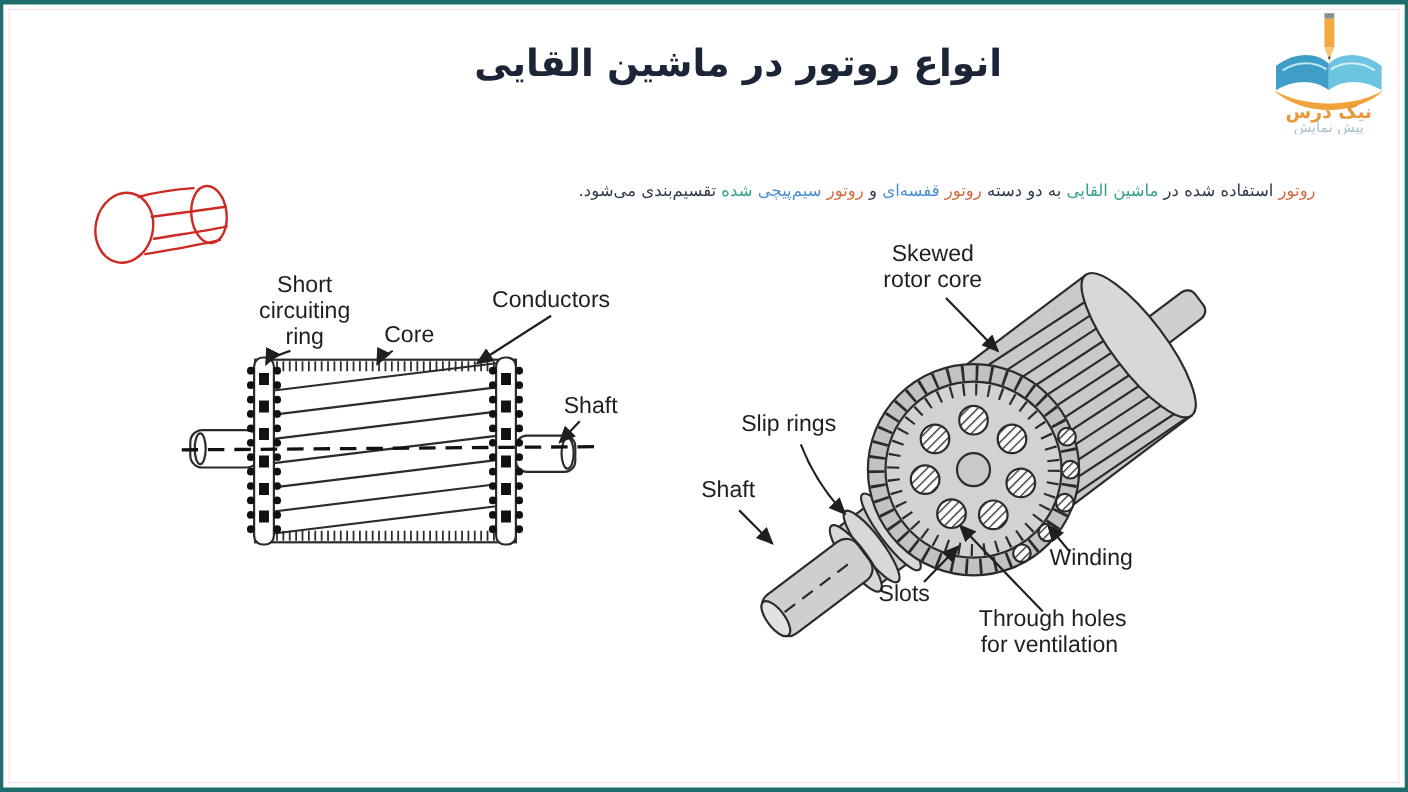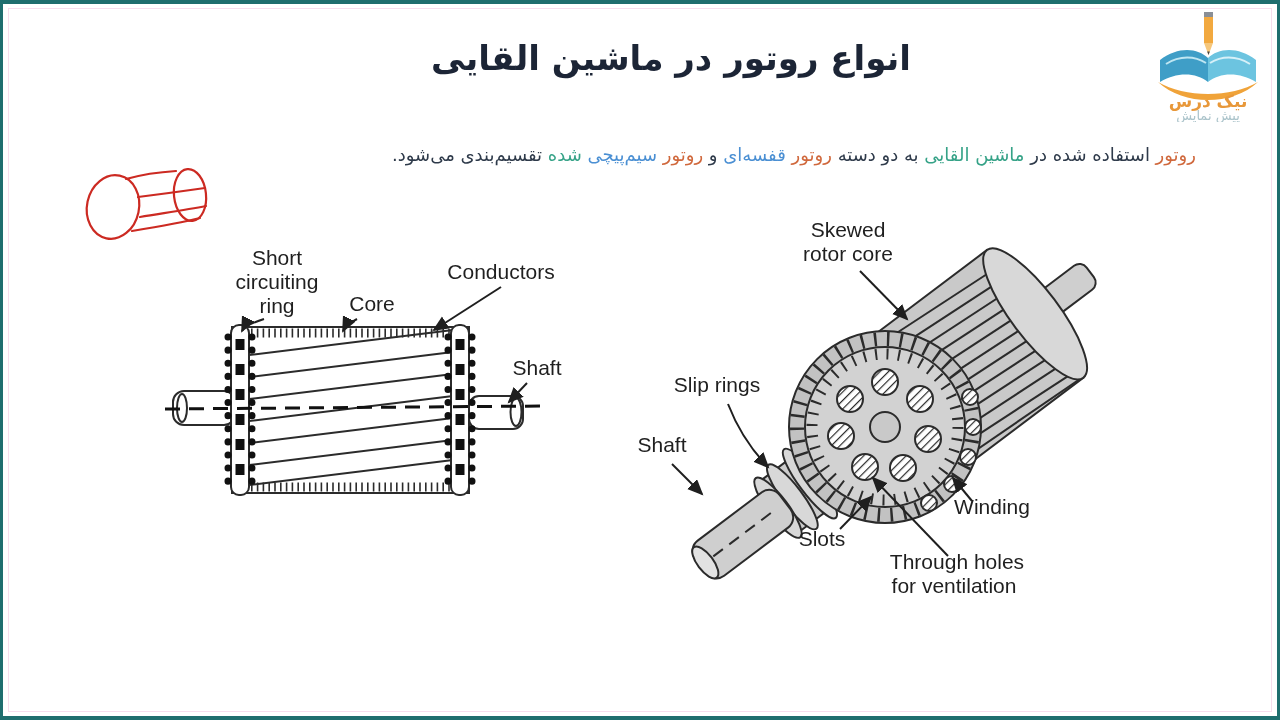--- a/index.html
+++ b/index.html
@@ -7,21 +7,21 @@
          font-family:"Liberation Sans",sans-serif;}
   .frame{position:absolute;inset:0;pointer-events:none;
          border-top:4px solid var(--border,#1f6e6e);
          border-bottom:4px solid var(--border,#1f6e6e);
          border-left:3px solid var(--border,#1f6e6e);
          border-right:3px solid var(--border,#1f6e6e);}
   .hairline{position:absolute;inset:8px;pointer-events:none;border:1px solid rgba(236,182,214,0.45);}
   .fa{font-family:"DejaVu Sans",sans-serif;direction:rtl;}
   #title{position:absolute;top:38px;left:0;width:100%;text-align:center;
          font-size:34px;font-weight:bold;color:var(--title,#1c2536);padding-left:31px;}
-  #intro{position:absolute;top:144px;right:84px;font-size:18px;color:var(--text,#2e3a4a);white-space:nowrap;}
+  #intro{position:absolute;top:164px;right:84px;font-size:15px;color:var(--text,#2e3a4a);white-space:nowrap;}
   #logo{position:absolute;top:10px;right:12px;width:118px;height:112px;}
   #sketch{position:absolute;top:155px;left:80px;width:132px;height:90px;}
   #cage{position:absolute;top:235px;left:165px;width:440px;height:295px;}
   #wound{position:absolute;top:215px;left:620px;width:490px;height:385px;}
   svg text{fill:#1f1f1f;font-family:"Liberation Sans",sans-serif;font-size:21px;}
   svg text.logo-brand{font-family:"DejaVu Sans",sans-serif;font-weight:bold;font-size:17px;fill:var(--logo-orange,#e8983a);direction:rtl;}
   svg text.logo-sub{font-family:"DejaVu Sans",sans-serif;font-size:13px;fill:#aac3ca;direction:rtl;}
   .ink{stroke:var(--diagram-ink,#2b2b2b);}
   .sketchline{stroke:var(--sketch-red,#cc2a22);fill:none;stroke-width:2.2;stroke-linecap:round;}
   .arrow{stroke:#1f1f1f;stroke-width:2;fill:none;}

